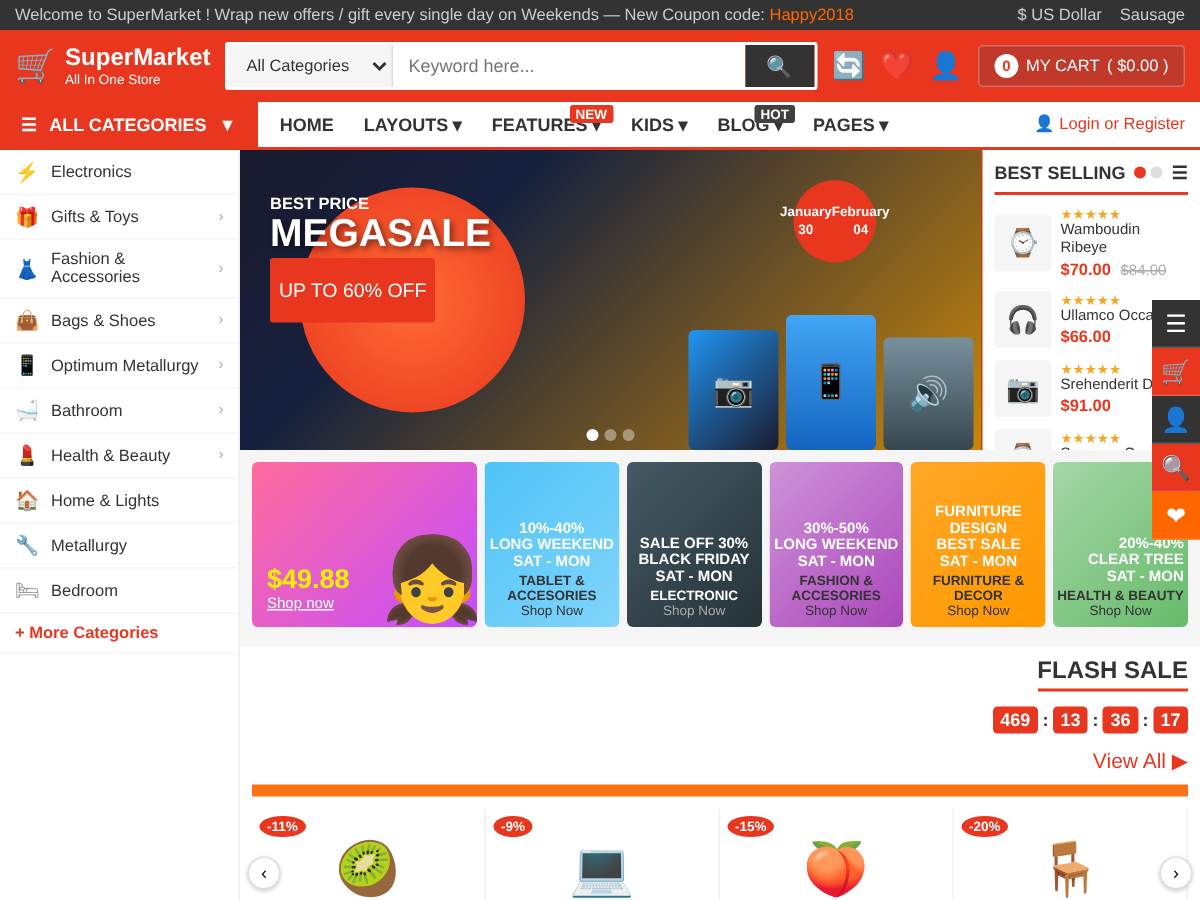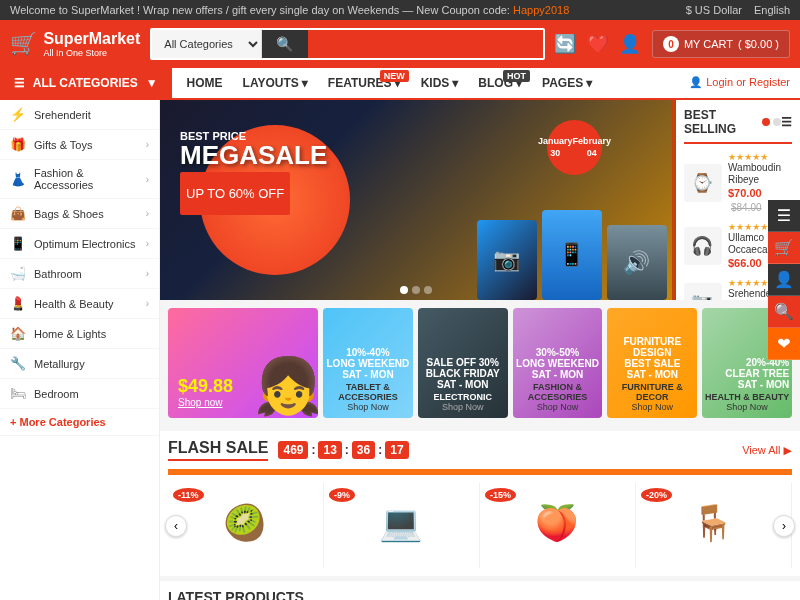--- a/index.html
+++ b/index.html
@@ -288,23 +288,23 @@
     .hero-dot {
       width: 8px;
       height: 8px;
       border-radius: 50%;
       background: rgba(255,255,255,0.4);
     }
     .hero-dot.active { background: white; }
 
     
     .best-selling {
-      width: 128px;
+      width: 146px;
       background: white;
-      border-left: 4px solid #c2410c;
+      border-left: 1px solid #c2410c;
       padding: 8px;
       flex-shrink: 0;
     }
     .best-selling-title {
       font-size: 12px;
       font-weight: bold;
       color: #333;
       padding-bottom: 6px;
       border-bottom: 2px solid #e8371e;
       display: flex;
@@ -384,41 +384,42 @@
     .promo-card-text { position: relative; z-index: 1; text-align: center; }
 
     
     .flash-sale-section {
       padding: 8px 8px 0;
       background: white;
       margin-top: 5px;
     }
     .flash-sale-header {
       display: flex;
-      align-items: center;
+      align-items: flex-end;
       gap: 10px;
       padding-bottom: 8px;
-      border-bottom: 6px solid #f97316;
+      border-bottom: 8px solid #f97316;
+      flex-direction: column;
     }
     .flash-sale-title { font-size: 16px; font-weight: bold; color: #333; border-bottom: 2px solid #e8371e; padding-bottom: 2px; }
     .timer-block {
       display: flex;
       align-items: center;
       gap: 3px;
     }
     .timer-num {
       background: #e8371e;
       color: white;
       padding: 2px 5px;
       border-radius: 3px;
       font-size: 12px;
       font-weight: bold;
     }
     .timer-sep { font-weight: bold; color: #333; }
-    .view-all { margin-left: auto; font-size: 11px; color: #e8371e; cursor: pointer; }
+    .view-all { margin-left: auto; font-size: 14px; color: #e8371e; cursor: pointer; }
 
     
     .products-row {
       display: flex;
       gap: 0;
       padding: 8px 0;
       position: relative;
     }
     .product-card {
       flex: 1;
@@ -512,37 +513,38 @@
 </head>
 <body>
 
 <div class="announcement-bar">
   <span>
     <span>Welcome to SuperMarket ! Wrap new offers / gift every single day on Weekends — New Coupon code:</span>
     <a>Happy2018</a>
   </span>
   <div class="right">
     <span>$ US Dollar</span>
-    <span>English</span>
+    <span>Sausage</span>
   </div>
 </div>
 
 <div class="header">
   <div class="logo">
     <span class="logo-icon">🛒</span>
     <div>
       <span class="logo-text">SuperMarket</span>
       <span class="logo-sub">All In One Store</span>
     </div>
   </div>
 
   <div class="search-bar">
     <select class="search-category">
       <option>All Categories</option>
     </select>
+    <input type="text" class="search-input" placeholder="Keyword here..." style="">
     <button class="search-btn">🔍</button>
   </div>
 
   <div class="header-actions">
     <span class="header-icon">🔄</span>
     <span class="header-icon">❤️</span>
     <span class="header-icon">👤</span>
     <button class="cart-btn">
       <span class="cart-badge">0</span>
       <span>MY CART</span>
@@ -576,40 +578,40 @@
   <div class="nav-right">
     👤 <span>Login or Register</span>
   </div>
 </div>
 
 <div class="main-content">
 
   <div class="sidebar">
     <div class="sidebar-item">
       <span class="icon">⚡</span>
-      <span>Srehenderit</span>
+      <span>Electronics</span>
     </div>
     <div class="sidebar-item">
       <span class="icon">🎁</span>
       <span>Gifts &amp; Toys</span>
       <span class="arrow">›</span>
     </div>
     <div class="sidebar-item">
       <span class="icon">👗</span>
       <span>Fashion &amp; Accessories</span>
       <span class="arrow">›</span>
     </div>
     <div class="sidebar-item">
       <span class="icon">👜</span>
       <span>Bags &amp; Shoes</span>
       <span class="arrow">›</span>
     </div>
     <div class="sidebar-item">
       <span class="icon">📱</span>
-      <span>Optimum Electronics</span>
+      <span>Optimum Metallurgy</span>
       <span class="arrow">›</span>
     </div>
     <div class="sidebar-item">
       <span class="icon">🛁</span>
       <span>Bathroom</span>
       <span class="arrow">›</span>
     </div>
     <div class="sidebar-item">
       <span class="icon">💄</span>
       <span>Health &amp; Beauty</span>

